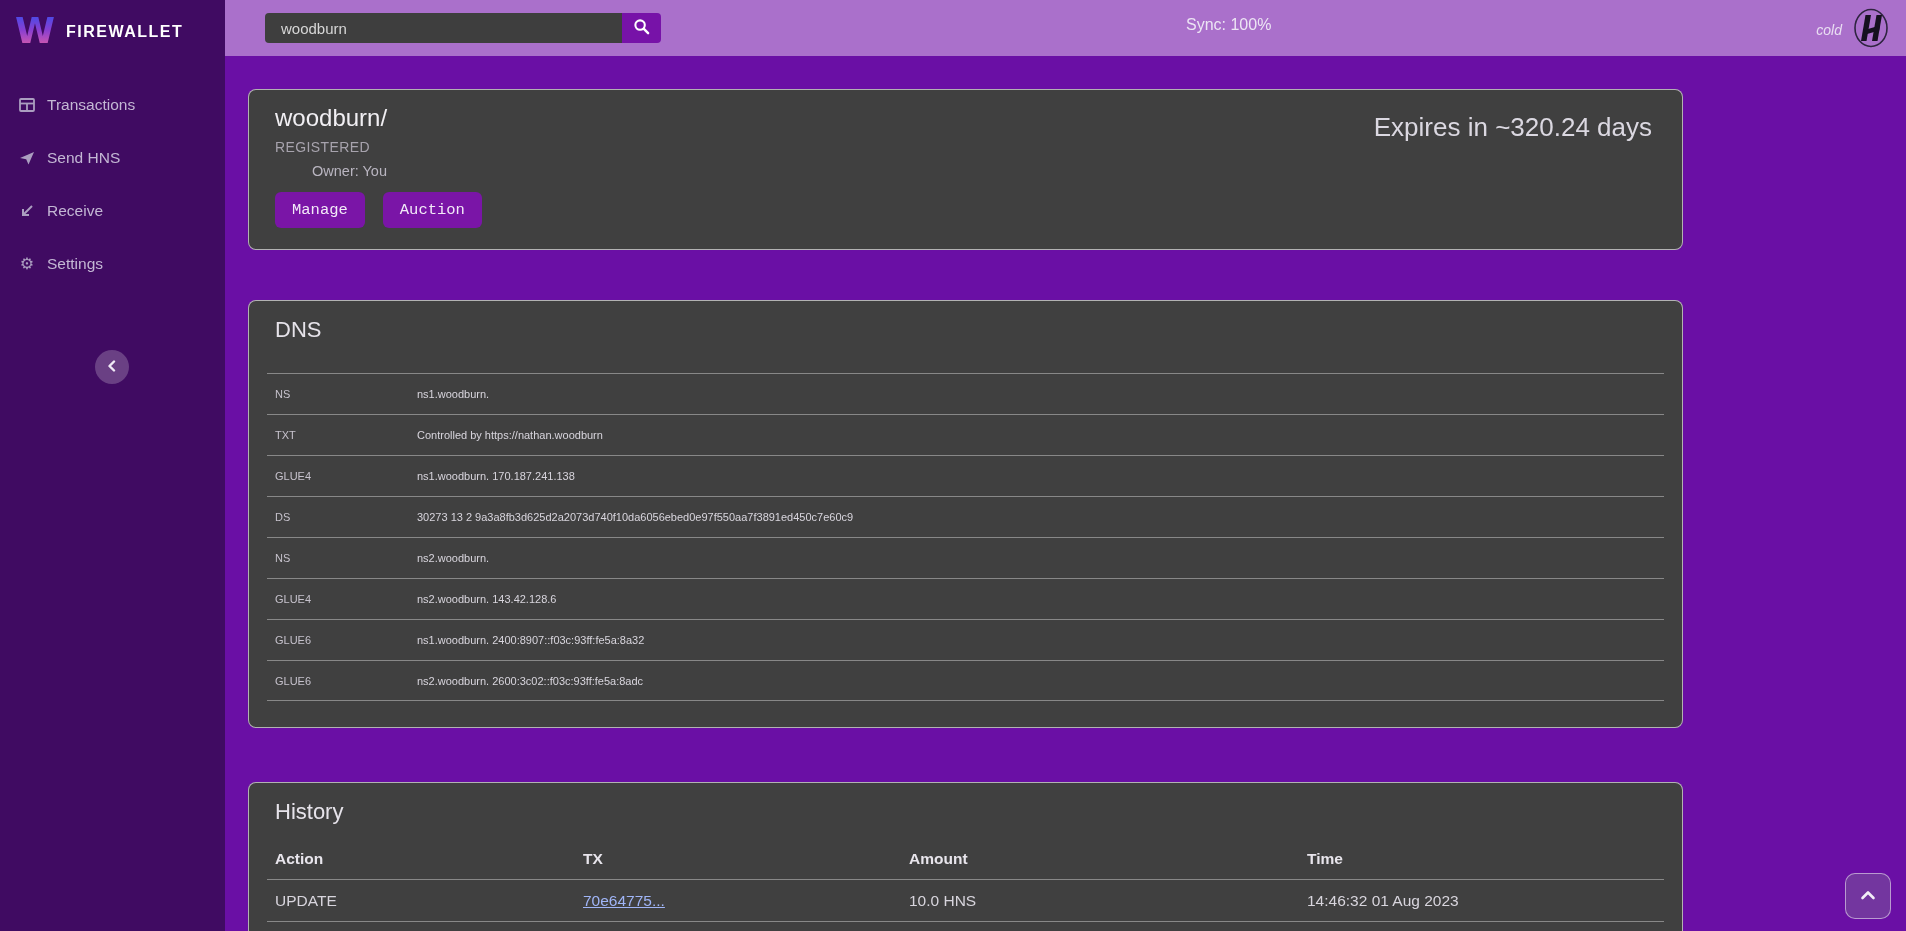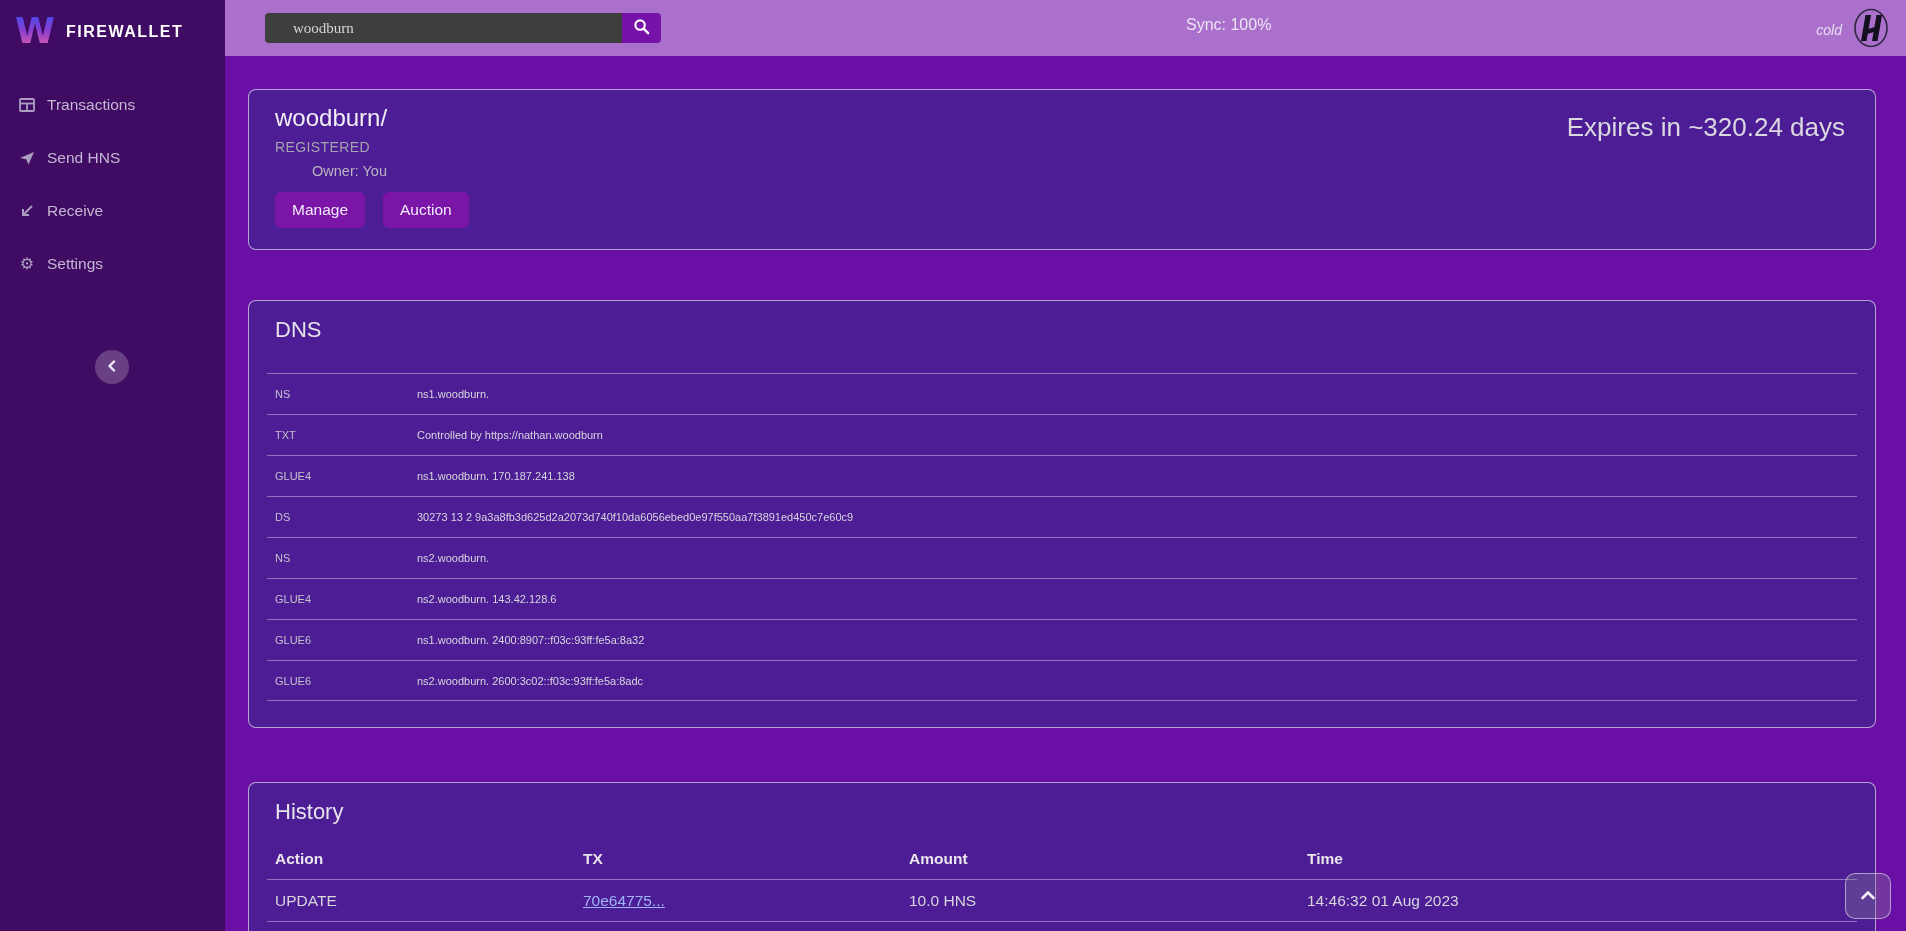--- a/index.html
+++ b/index.html
@@ -34,48 +34,48 @@
     display: flex; align-items: center; justify-content: center; cursor: pointer;
   }
   
   .topbar {
     position: absolute; left: 225px; top: 0; width: 1681px; height: 56px;
     background: #aa70cb;
   }
   .search-wrap { position: absolute; left: 40px; top: 13px; display: flex; height: 30px; }
   .search-input {
     width: 357px; height: 30px; background: #3e3e3e; border: none; outline: none;
-    border-radius: 4px 0 0 4px; color: #d6d6d6; padding: 0 28px; font-size: 15px;
-    font-family: Liberation Serif, serif;
+    border-radius: 4px 0 0 4px; color: #d6d6d6; padding: 0 16px; font-size: 15px;
+    font-family: Liberation Sans, sans-serif;
   }
   .search-btn {
     width: 39px; height: 30px; background: #7712a8; border: none;
     border-radius: 0 4px 4px 0; display: flex; align-items: center; justify-content: center;
     cursor: pointer;
   }
   .sync { position: absolute; left: 961px; top: 16px; font-size: 16px; color: #ece5f4; }
   .wallet-area { position: absolute; right: 16px; top: 8px; display: flex; align-items: center; gap: 10px; font-style: italic; }
   .wallet-name { color: #e9def2; font-size: 14px; }
   
   .card {
-    position: absolute; left: 248px; width: 1628px;
-    background: #4c1d95; border: 1px solid rgba(255,255,255,0.6);
+    position: absolute; left: 248px; width: 1435px;
+    background: #404040; border: 1px solid rgba(255,255,255,0.6);
     border-radius: 8px;
   }
   .card-title { margin: 4px 0 0 26px; font-size: 22px; font-weight: 500; color: #e6e3ea; }
   
   .domain-card { top: 89px; height: 161px; padding: 14px 26px; }
   .domain-name { font-size: 24px; color: #f1eff3; margin-bottom: 7px; }
   .domain-status { font-size: 14px; color: #a7a3ad; letter-spacing: 0.4px; }
   .domain-owner { font-size: 14.5px; color: #b9b5c0; margin-top: 8px; margin-left: 37px; }
   .btn-row { margin-top: 13px; display: flex; gap: 18px; }
   .purple-btn {
     background: #7a15a7; color: #f2eaf8; border: none; border-radius: 6px;
     padding: 9px 17px; font-size: 15.5px; cursor: pointer;
-    font-family: Liberation Sans, sans-serif;
+    font-family: Liberation Mono, monospace;
   }
   .expiry { position: absolute; right: 30px; top: 22px; font-size: 26px; color: #dbd8e1; }
   
   .dns-card { top: 300px; height: 428px; padding-top: 12px; }
   .dns-table { margin: 30px 18px 0 18px; }
   .dns-row {
     height: 41px; display: flex; align-items: center; padding-left: 8px;
     border-top: 1px solid rgba(255,255,255,0.38); font-size: 11px;
   }
   .dns-row:last-child { border-bottom: 1px solid rgba(255,255,255,0.38); }

